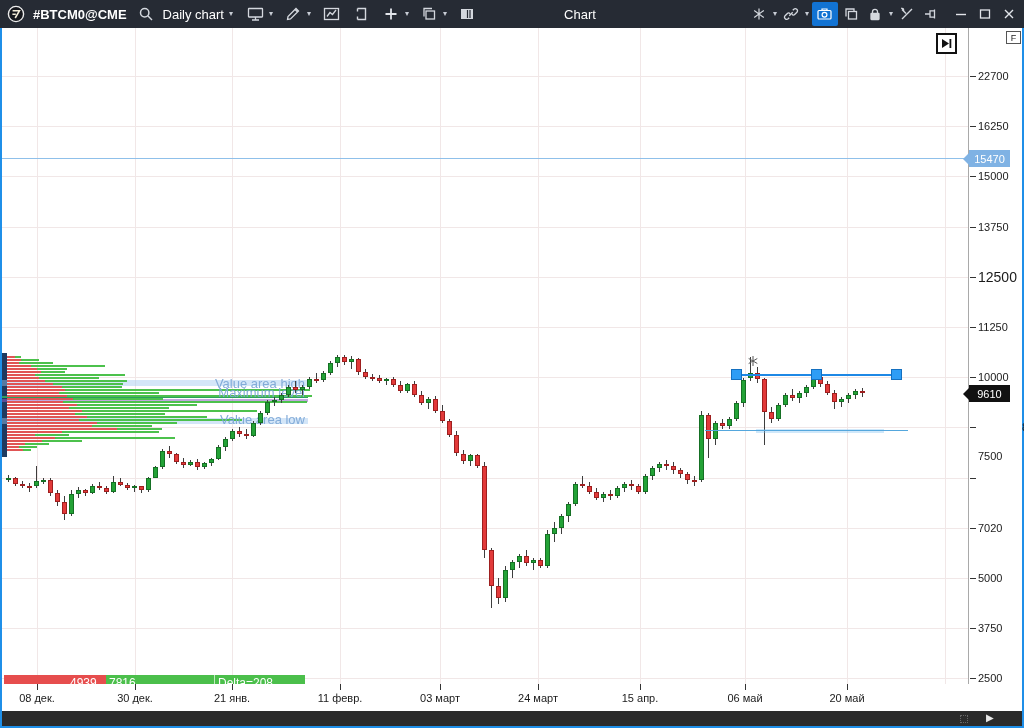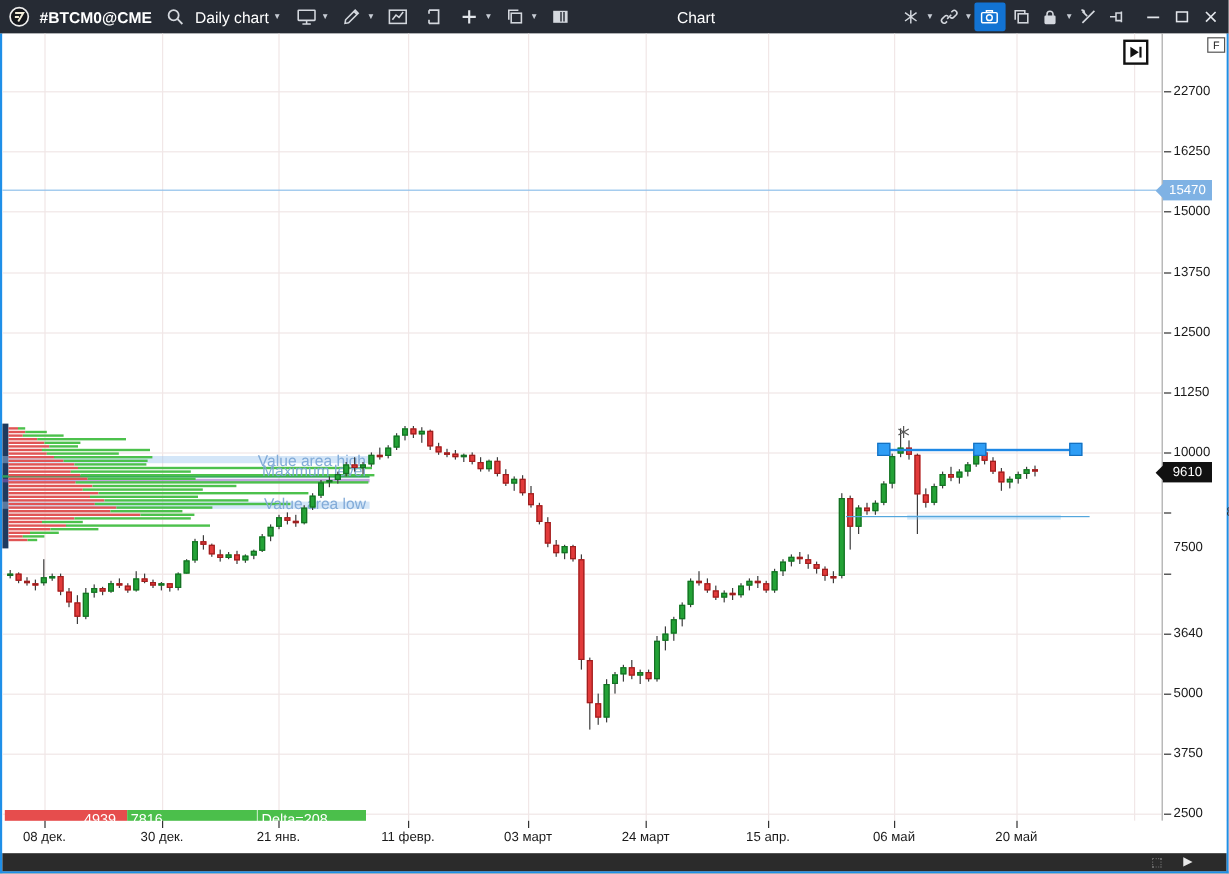--- a/index.html
+++ b/index.html
@@ -542,31 +542,31 @@
   <div id="paxis">
       <div style="position: absolute; left: 1px; width: 6px; height: 1px; background: rgb(51, 51, 51); top: 48px;"></div>
       <div style="position: absolute; left: 9px; top: 48px; font-size: 11px; color: rgb(26, 26, 26); transform: translateY(-50%);">22700</div>
       <div style="position: absolute; left: 1px; width: 6px; height: 1px; background: rgb(51, 51, 51); top: 98.2px;"></div>
       <div style="position: absolute; left: 9px; top: 98.2px; font-size: 11px; color: rgb(26, 26, 26); transform: translateY(-50%);">16250</div>
       <div style="position: absolute; left: 1px; width: 6px; height: 1px; background: rgb(51, 51, 51); top: 148.4px;"></div>
       <div style="position: absolute; left: 9px; top: 148.4px; font-size: 11px; color: rgb(26, 26, 26); transform: translateY(-50%);">15000</div>
       <div style="position: absolute; left: 1px; width: 6px; height: 1px; background: rgb(51, 51, 51); top: 198.6px;"></div>
       <div style="position: absolute; left: 9px; top: 198.6px; font-size: 11px; color: rgb(26, 26, 26); transform: translateY(-50%);">13750</div>
       <div style="position: absolute; left: 1px; width: 6px; height: 1px; background: rgb(51, 51, 51); top: 248.8px;"></div>
-      <div style="position: absolute; left: 9px; top: 248.8px; font-size: 11px; color: rgb(26, 26, 26); transform: translateY(-50%);">12500</div>
+      <div style="position: absolute; left: 9px; top: 248.8px; font-size: 14px; color: rgb(26, 26, 26); transform: translateY(-50%);">12500</div>
       <div style="position: absolute; left: 1px; width: 6px; height: 1px; background: rgb(51, 51, 51); top: 299px;"></div>
       <div style="position: absolute; left: 9px; top: 299px; font-size: 11px; color: rgb(26, 26, 26); transform: translateY(-50%);">11250</div>
       <div style="position: absolute; left: 1px; width: 6px; height: 1px; background: rgb(51, 51, 51); top: 349.2px;"></div>
       <div style="position: absolute; left: 9px; top: 349.2px; font-size: 11px; color: rgb(26, 26, 26); transform: translateY(-50%);">10000</div>
       <div style="position: absolute; left: 1px; width: 6px; height: 1px; background: rgb(51, 51, 51); top: 399.4px;"></div>
       <div style="position: absolute; left: 9px; top: 399.4px; font-size: 11px; color: rgb(26, 26, 26); transform: translateY(-50%); margin-left: 44px;">8750</div>
       <div style="position: absolute; left: 1px; width: 6px; height: 1px; background: rgb(51, 51, 51); top: 449.6px;"></div>
       <div style="position: absolute; left: 9px; top: 428px; font-size: 11px; color: rgb(26, 26, 26); transform: translateY(-50%);">7500</div>
       <div style="position: absolute; left: 1px; width: 6px; height: 1px; background: rgb(51, 51, 51); top: 499.8px;"></div>
-      <div style="position: absolute; left: 9px; top: 499.8px; font-size: 11px; color: rgb(26, 26, 26); transform: translateY(-50%);">3640</div>
+      <div style="position: absolute; left: 9px; top: 499.8px; font-size: 11px; color: rgb(26, 26, 26); transform: translateY(-50%);">7020</div>
       <div style="position: absolute; left: 1px; width: 6px; height: 1px; background: rgb(51, 51, 51); top: 550px;"></div>
       <div style="position: absolute; left: 9px; top: 550px; font-size: 11px; color: rgb(26, 26, 26); transform: translateY(-50%);">5000</div>
       <div style="position: absolute; left: 1px; width: 6px; height: 1px; background: rgb(51, 51, 51); top: 600.2px;"></div>
       <div style="position: absolute; left: 9px; top: 600.2px; font-size: 11px; color: rgb(26, 26, 26); transform: translateY(-50%);">3750</div>
       <div style="position: absolute; left: 1px; width: 6px; height: 1px; background: rgb(51, 51, 51); top: 650.4px;"></div>
       <div style="position: absolute; left: 9px; top: 650.4px; font-size: 11px; color: rgb(26, 26, 26); transform: translateY(-50%);">2500</div>
     </div>
   <div id="taxis">
       <div style="position: absolute; top: 0px; width: 1px; height: 6px; background: rgb(51, 51, 51); left: 35px;"></div>
       <div style="position: absolute; top: 8px; left: 35px; font-size: 11px; color: rgb(26, 26, 26); transform: translateX(-50%); white-space: nowrap;">08 дек.</div>

